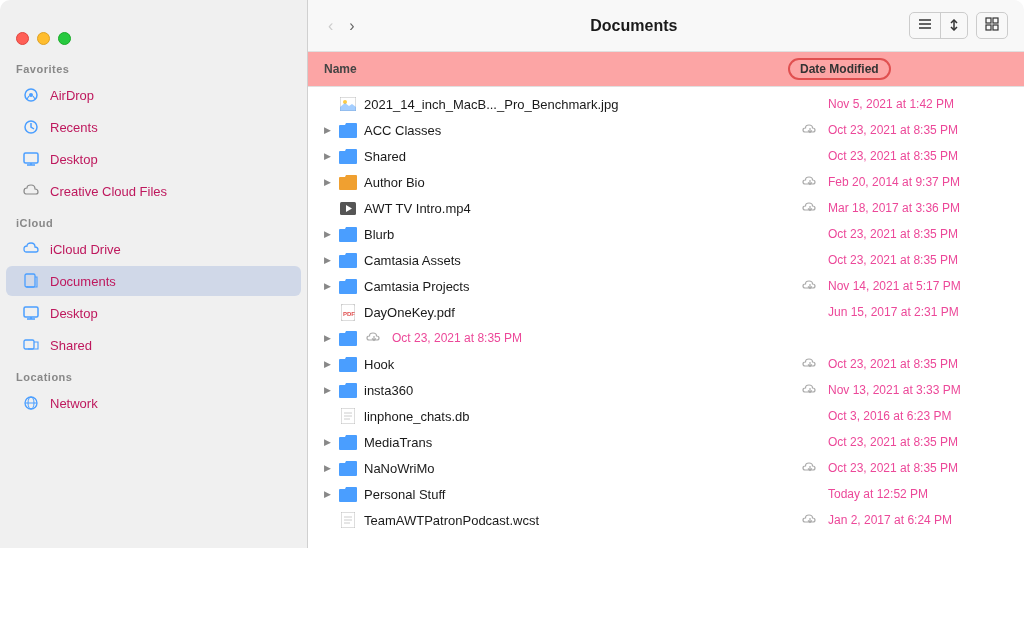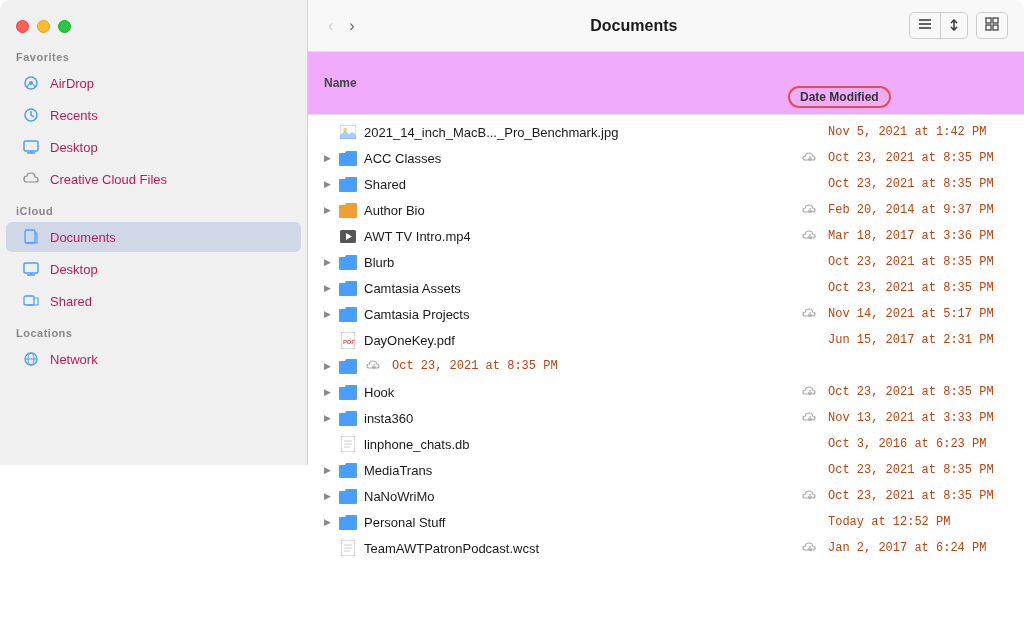--- a/index.html
+++ b/index.html
@@ -12,25 +12,25 @@
       display: flex;
       border-radius: 10px;
       overflow: hidden;
     }
 
     
     .sidebar {
       width: 308px;
       min-width: 308px;
       background: #f0f0f0;
-      height: 465px;
+      height: 548px;
       display: flex;
       flex-direction: column;
       border-right: 1px solid #d0d0d0;
-      padding-top: 8px;
+      padding-top: 20px;
       overflow-y: auto;
     }
 
     .window-controls {
       display: flex;
       align-items: center;
       padding: 12px 16px 8px 16px;
       gap: 8px;
     }
     .traffic-light {
@@ -138,40 +138,39 @@
       border-right: 1px solid #ccc;
     }
     .view-btn:last-child { border-right: none; }
 
     
     .file-list-header {
       display: flex;
       align-items: center;
       padding: 6px 16px;
       border-bottom: 1px solid #e0e0e0;
-      background: #f0abfc;
+      background: #fca5a5;
       font-size: 12px;
       font-weight: 600;
       color: #444;
     }
     .col-name { flex: 1; }
     .col-date {
       width: 220px;
       text-align: left;
       position: relative;
     }
 
     .date-modified-circle {
       display: inline-block;
       border: 2px solid #e05050;
       border-radius: 20px;
       padding: 2px 10px;
       color: #333;
       font-weight: 600;
-      margin-top: 28px;
     }
 
     .file-list {
       flex: 1;
       overflow-y: auto;
       padding: 4px 0;
     }
 
     .file-row {
       display: flex;
@@ -210,24 +209,23 @@
     .file-cloud {
       width: 20px;
       color: #aaa;
       font-size: 14px;
       margin-right: 8px;
       text-align: center;
     }
 
     .file-date {
       width: 180px;
-      color: #c2410c;
+      color: #ec4899;
       font-size: 12px;
       text-align: left;
-      font-family: Liberation Mono, monospace;
     }
 
     .scrollbar-area::-webkit-scrollbar { width: 6px; }
     .scrollbar-area::-webkit-scrollbar-thumb { background: #ccc; border-radius: 3px; }
   </style>
 </head>
 <body>
 
 <div class="sidebar">
   <div class="window-controls">
@@ -277,20 +275,28 @@
     <div class="sidebar-icon">
       <svg width="16" height="16" viewBox="0 0 16 16">
           <path d="M3 11 Q1 11 1 8 Q1 5 4 5 Q4 2 8 2 Q12 2 12 6 Q15 6 15 9 Q15 11 13 11 Z" fill="none" stroke="#888" stroke-width="1.2"></path>
         </svg>
     </div>
     <span class="sidebar-item-label">Creative Cloud Files</span>
   </div>
 
   <div class="sidebar-section-label">iCloud</div>
 
+  <div class="sidebar-item">
+    <div class="sidebar-icon">
+      <svg width="16" height="16" viewBox="0 0 16 16">
+          <path d="M3 11 Q1 11 1 8 Q1 5 4 5 Q4 2 8 2 Q12 2 12 6 Q15 6 15 9 Q15 11 13 11 Z" fill="none" stroke="#4a9eff" stroke-width="1.3"></path>
+        </svg>
+    </div>
+    <span class="sidebar-item-label">iCloud Drive</span>
+  </div>
 
   <div class="sidebar-item active">
     <div class="sidebar-icon">
       <svg width="16" height="16" viewBox="0 0 16 16">
           <rect x="2" y="1" width="10" height="13" rx="1.5" fill="none" stroke="#4a9eff" stroke-width="1.3"></rect>
           <path d="M12 4 L14 4 L14 14 L4 14 L4 13" fill="none" stroke="#4a9eff" stroke-width="1.1"></path>
         </svg>
     </div>
     <span class="sidebar-item-label">Documents</span>
   </div>

